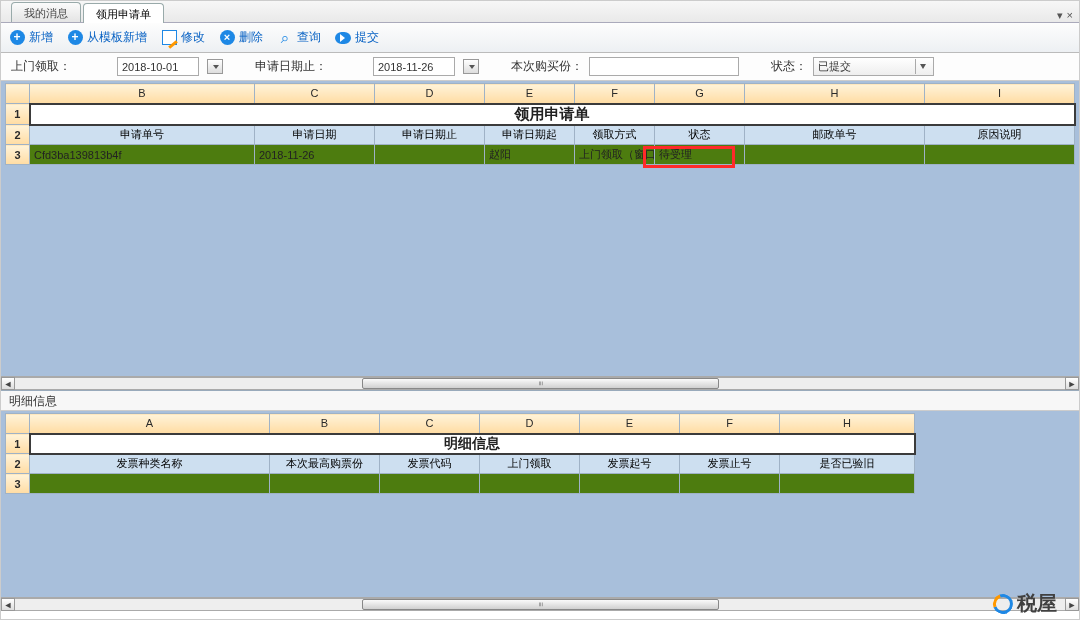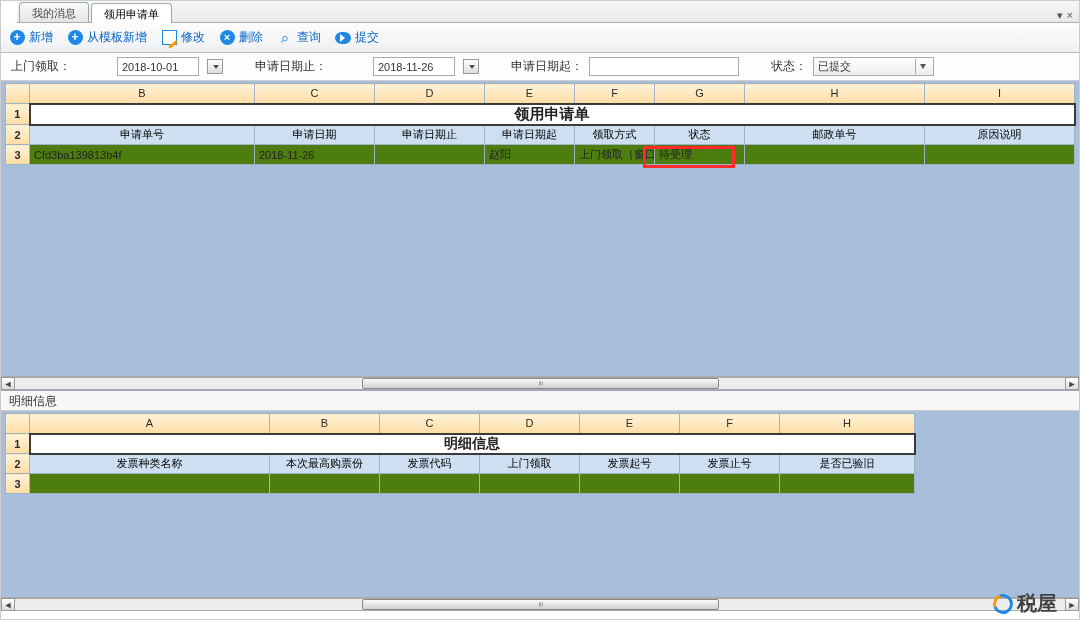--- a/index.html
+++ b/index.html
@@ -14,23 +14,22 @@
     position: relative;
     border: 1px solid #ccc;
   }
   
   .tabs-row {
     height: 22px;
     background: linear-gradient(#f7f7f7,#e9e9e9);
     border-bottom: 1px solid #aab;
     display: flex;
     align-items: flex-end;
-    padding-left: 2px;
+    padding-left: 10px;
     position: relative;
-    margin-left: 16px;
   }
   .tab {
     height: 20px;
     padding: 0 12px;
     border: 1px solid #9aa;
     border-bottom: none;
     background: linear-gradient(#fbfbfb,#e4e4e4);
     margin-right: 2px;
     border-radius: 4px 4px 0 0;
     line-height: 20px;
@@ -200,21 +199,21 @@
       <span>2018-10-01</span>
     </span>
   <span class="cal"></span>
   <span class="gap20"></span>
   <span>申请日期止：</span>
   <span class="fld date-fld">
       <span>2018-11-26</span>
     </span>
   <span class="cal"></span>
   <span class="gap20"></span>
-  <span>申请日期起：</span>
+  <span>本次购买份：</span>
   <input class="fld txt-fld" type="text" value="" style="">
   <span class="gap20"></span>
   <span>状态：</span>
   <span class="fld combo">
     <span>已提交</span>
     <span class="dd"></span>
   </span>
 </div>
 
 <div class="panel top">

